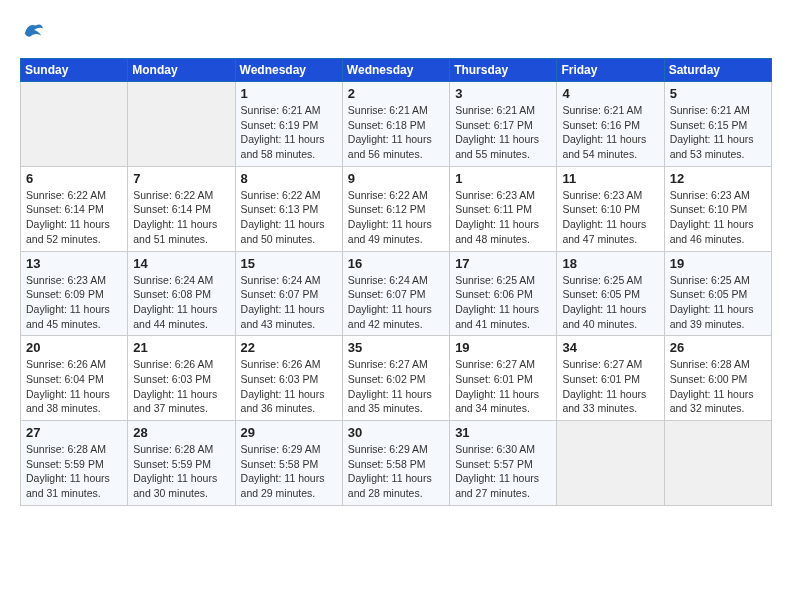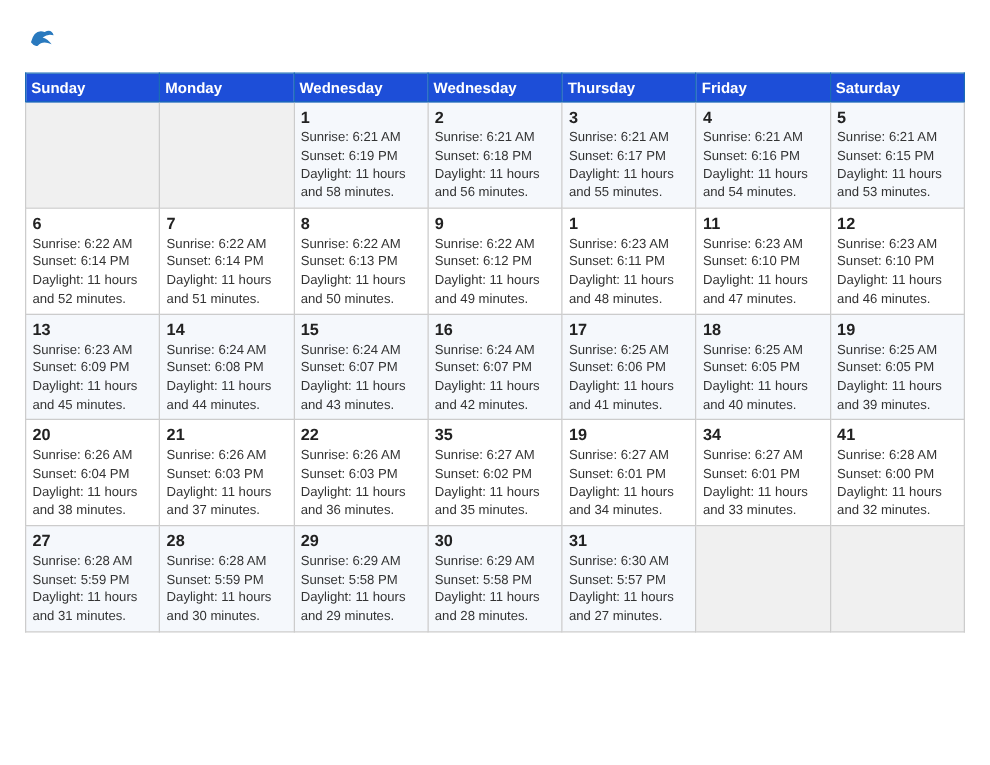--- a/index.html
+++ b/index.html
@@ -227,21 +227,21 @@
         </td>
         <td>
           <div class="day-number">19</div>
           <div class="day-info">Sunrise: 6:27 AM<br>Sunset: 6:01 PM<br>Daylight: 11 hours and 34 minutes.</div>
         </td>
         <td>
           <div class="day-number">34</div>
           <div class="day-info">Sunrise: 6:27 AM<br>Sunset: 6:01 PM<br>Daylight: 11 hours and 33 minutes.</div>
         </td>
         <td>
-          <div class="day-number">41</div>
+          <div class="day-number">26</div>
           <div class="day-info">Sunrise: 6:28 AM<br>Sunset: 6:00 PM<br>Daylight: 11 hours and 32 minutes.</div>
         </td>
       </tr>
       <tr>
         <td>
           <div class="day-number">27</div>
           <div class="day-info">Sunrise: 6:28 AM<br>Sunset: 5:59 PM<br>Daylight: 11 hours and 31 minutes.</div>
         </td>
         <td>
           <div class="day-number">28</div>

